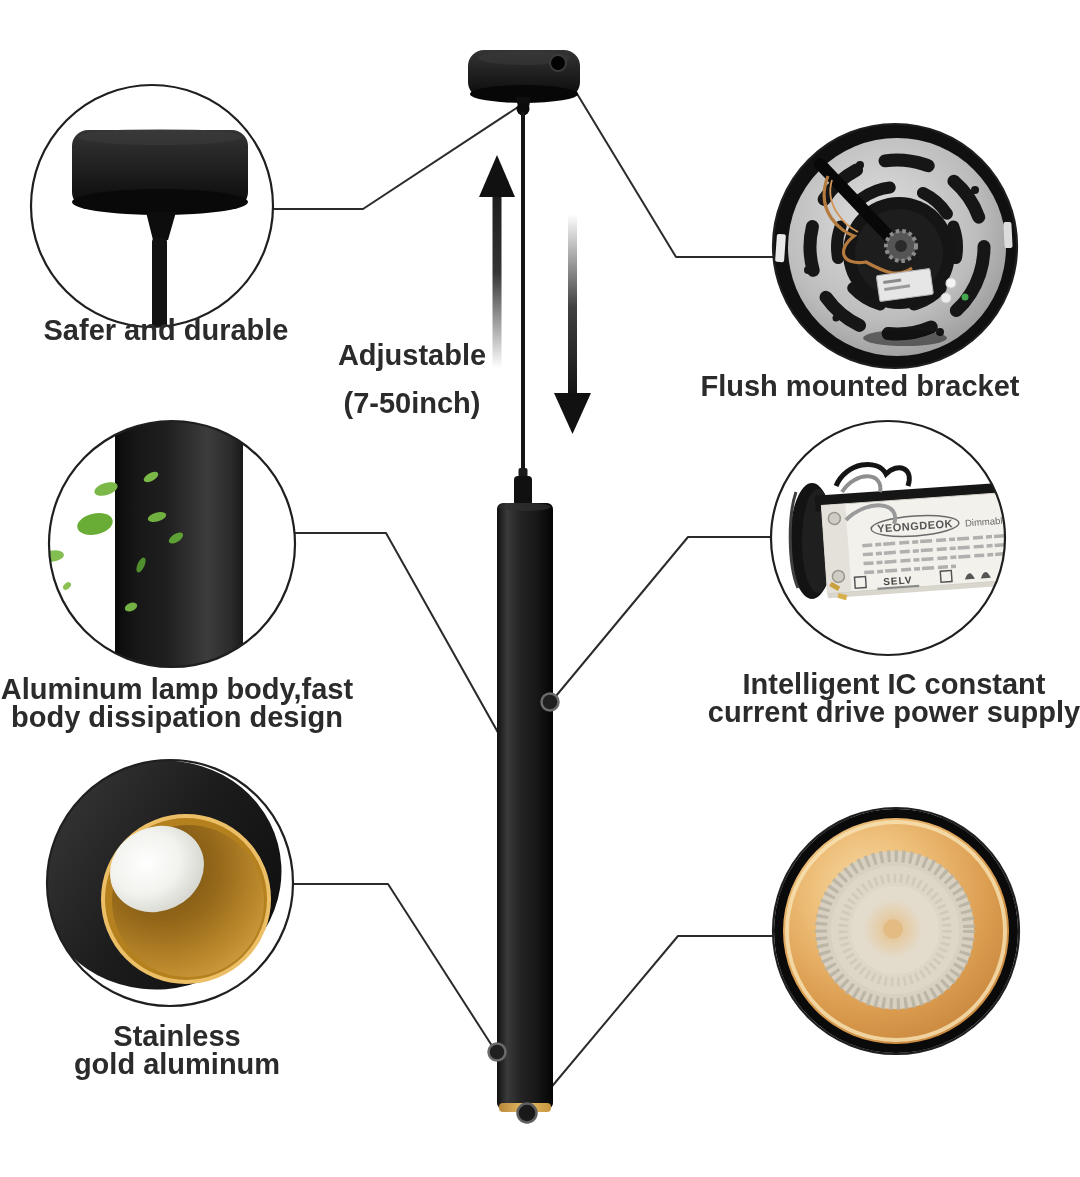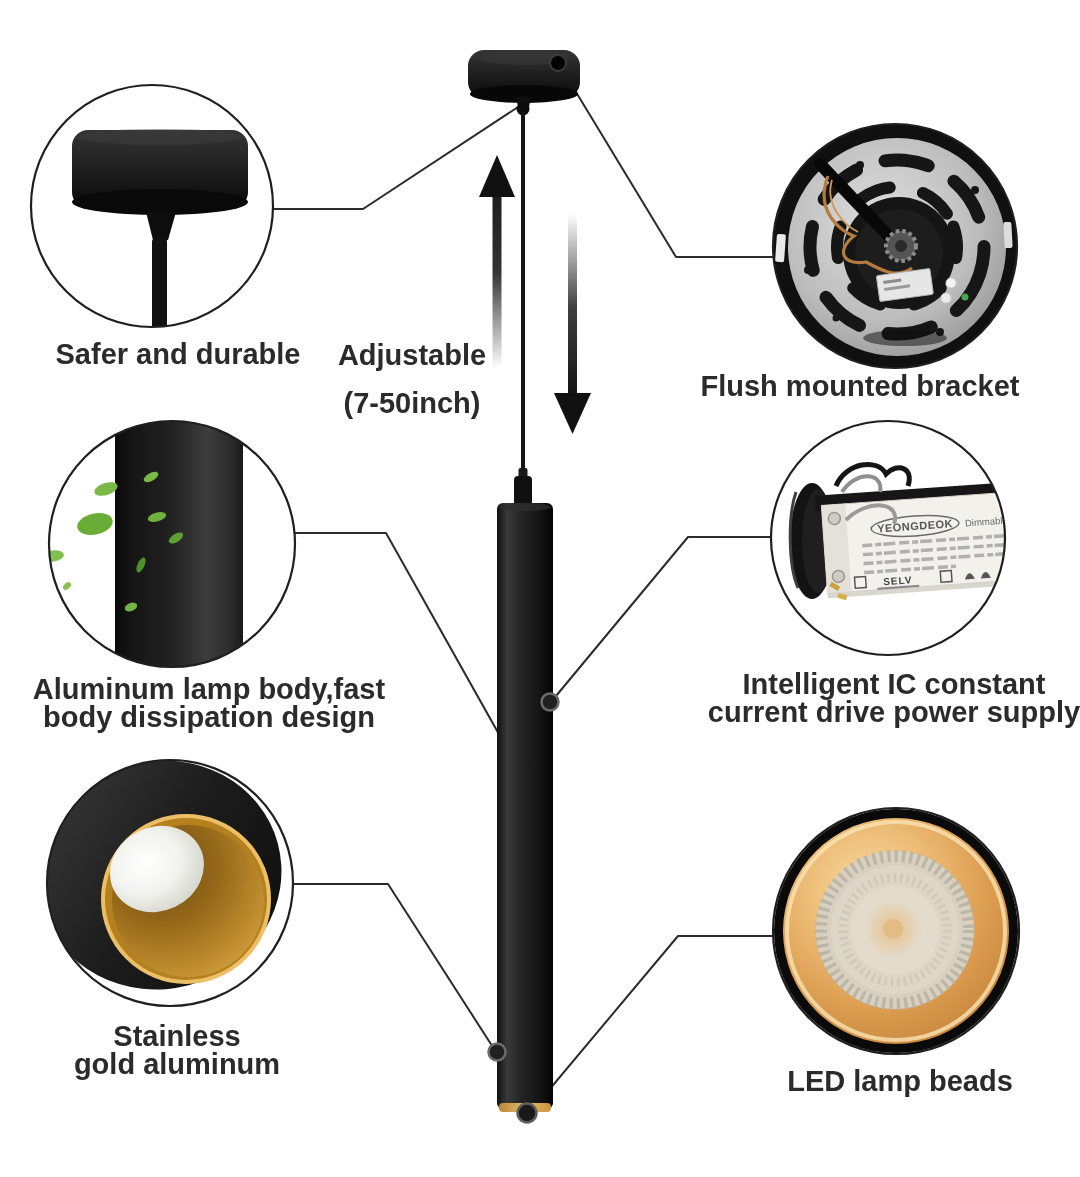--- a/index.html
+++ b/index.html
@@ -283,39 +283,38 @@
       <circle cx="895" cy="930" r="74" fill="none" stroke="#b9b2a3" stroke-width="12" stroke-dasharray="3.2 4.2" opacity="0.9"></circle>
       <circle cx="895" cy="930" r="64" fill="#ded7c8"></circle>
       <circle cx="895" cy="930" r="52" fill="none" stroke="#cdc6b7" stroke-width="9" stroke-dasharray="2.6 3.8" opacity="0.8"></circle>
       <circle cx="895" cy="930" r="44" fill="#e3dccd"></circle>
       <circle cx="893" cy="929" r="30" fill="url(#warmGrad)"></circle>
       <circle cx="893" cy="929" r="10" fill="#e2b97f" opacity="0.8"></circle>
     </g>
     <circle cx="896" cy="931" r="123" fill="none" stroke="#1f1f1f" stroke-width="2.2"></circle>
   </svg>
 
-  <div class="lbl" style="left:166px; top:340px;margin-left:12px;">Safer and durable</div>
+  <div class="lbl" style="left:166px; top:316px;">Safer and durable</div>
 
   <div class="lbl height-block" style="left:412px; top:331px;">
     <div>Adjustable</div>
     <div>(7-50inch)</div>
   </div>
 
   <div class="lbl" style="left:860px; top:372px;">Flush mounted bracket</div>
 
-  <div class="lbl two-line" style="left:177px; top:675px;margin-left:32px;">
+  <div class="lbl two-line" style="left:177px; top:675px;">
     <div>Aluminum lamp body,fast</div>
     <div>body dissipation design</div>
   </div>
 
   <div class="lbl two-line" style="left:177px; top:1022px;">
     <div>Stainless</div>
     <div>gold aluminum</div>
   </div>
 
   <div class="lbl two-line" style="left:894px; top:670px;">
     <div>Intelligent IC constant</div>
     <div>current drive power supply</div>
   </div>
 
-  <div class="lbl" style="left:900px; top:1067px;">LED lamp beads</div>
 
 </div>
 
 </body></html>

